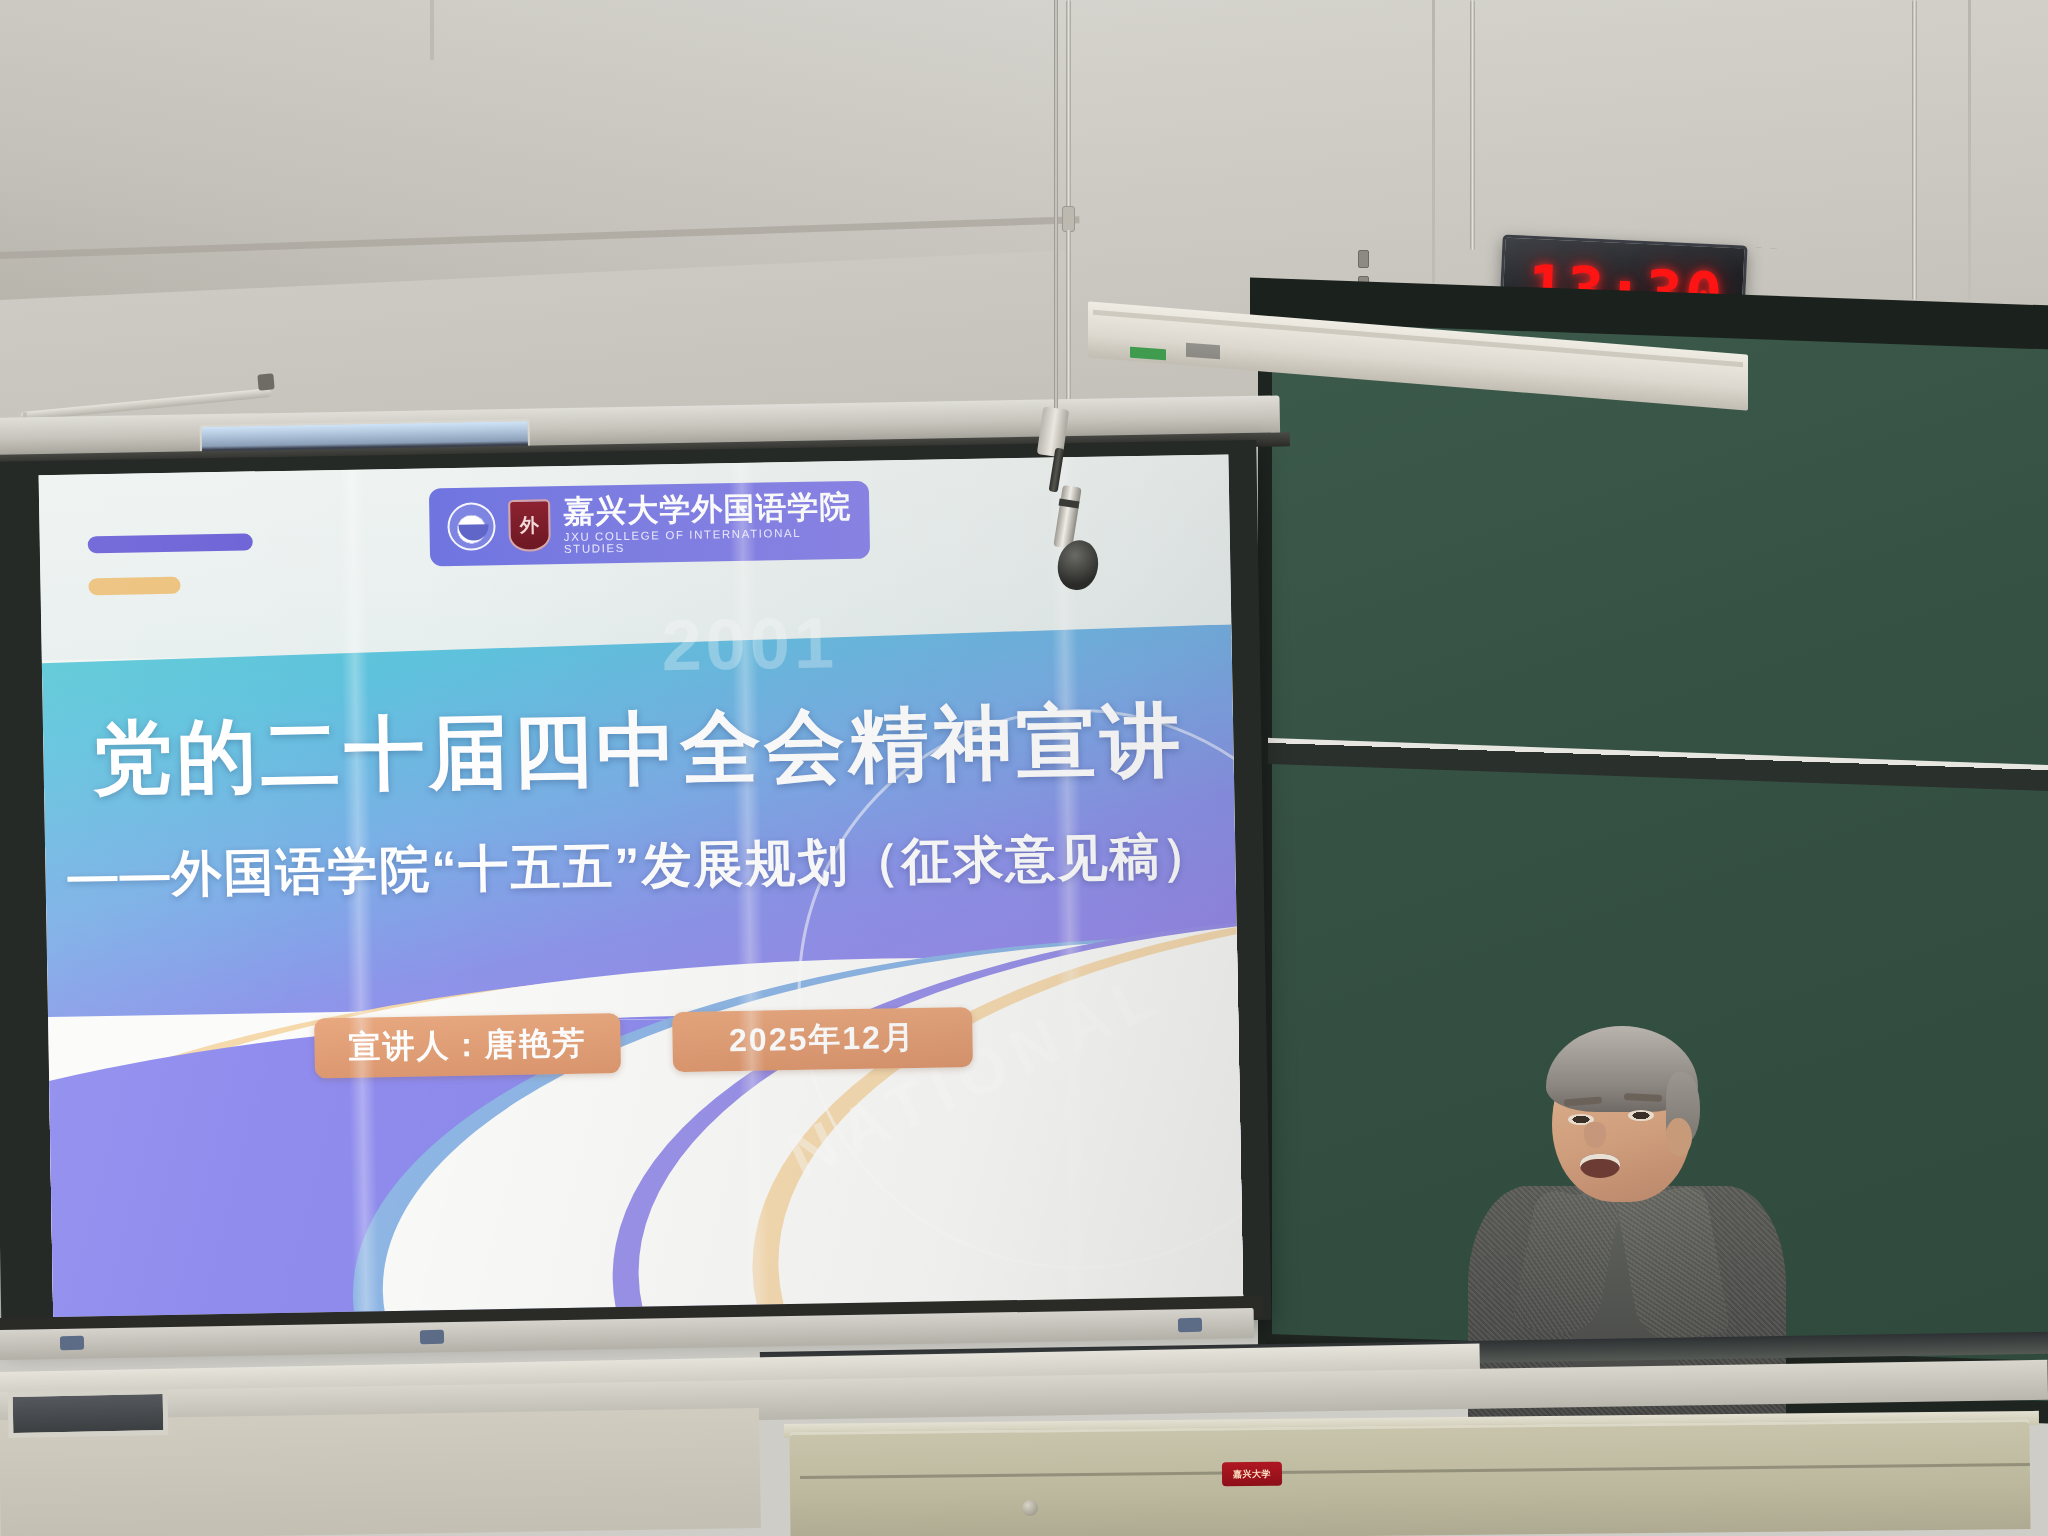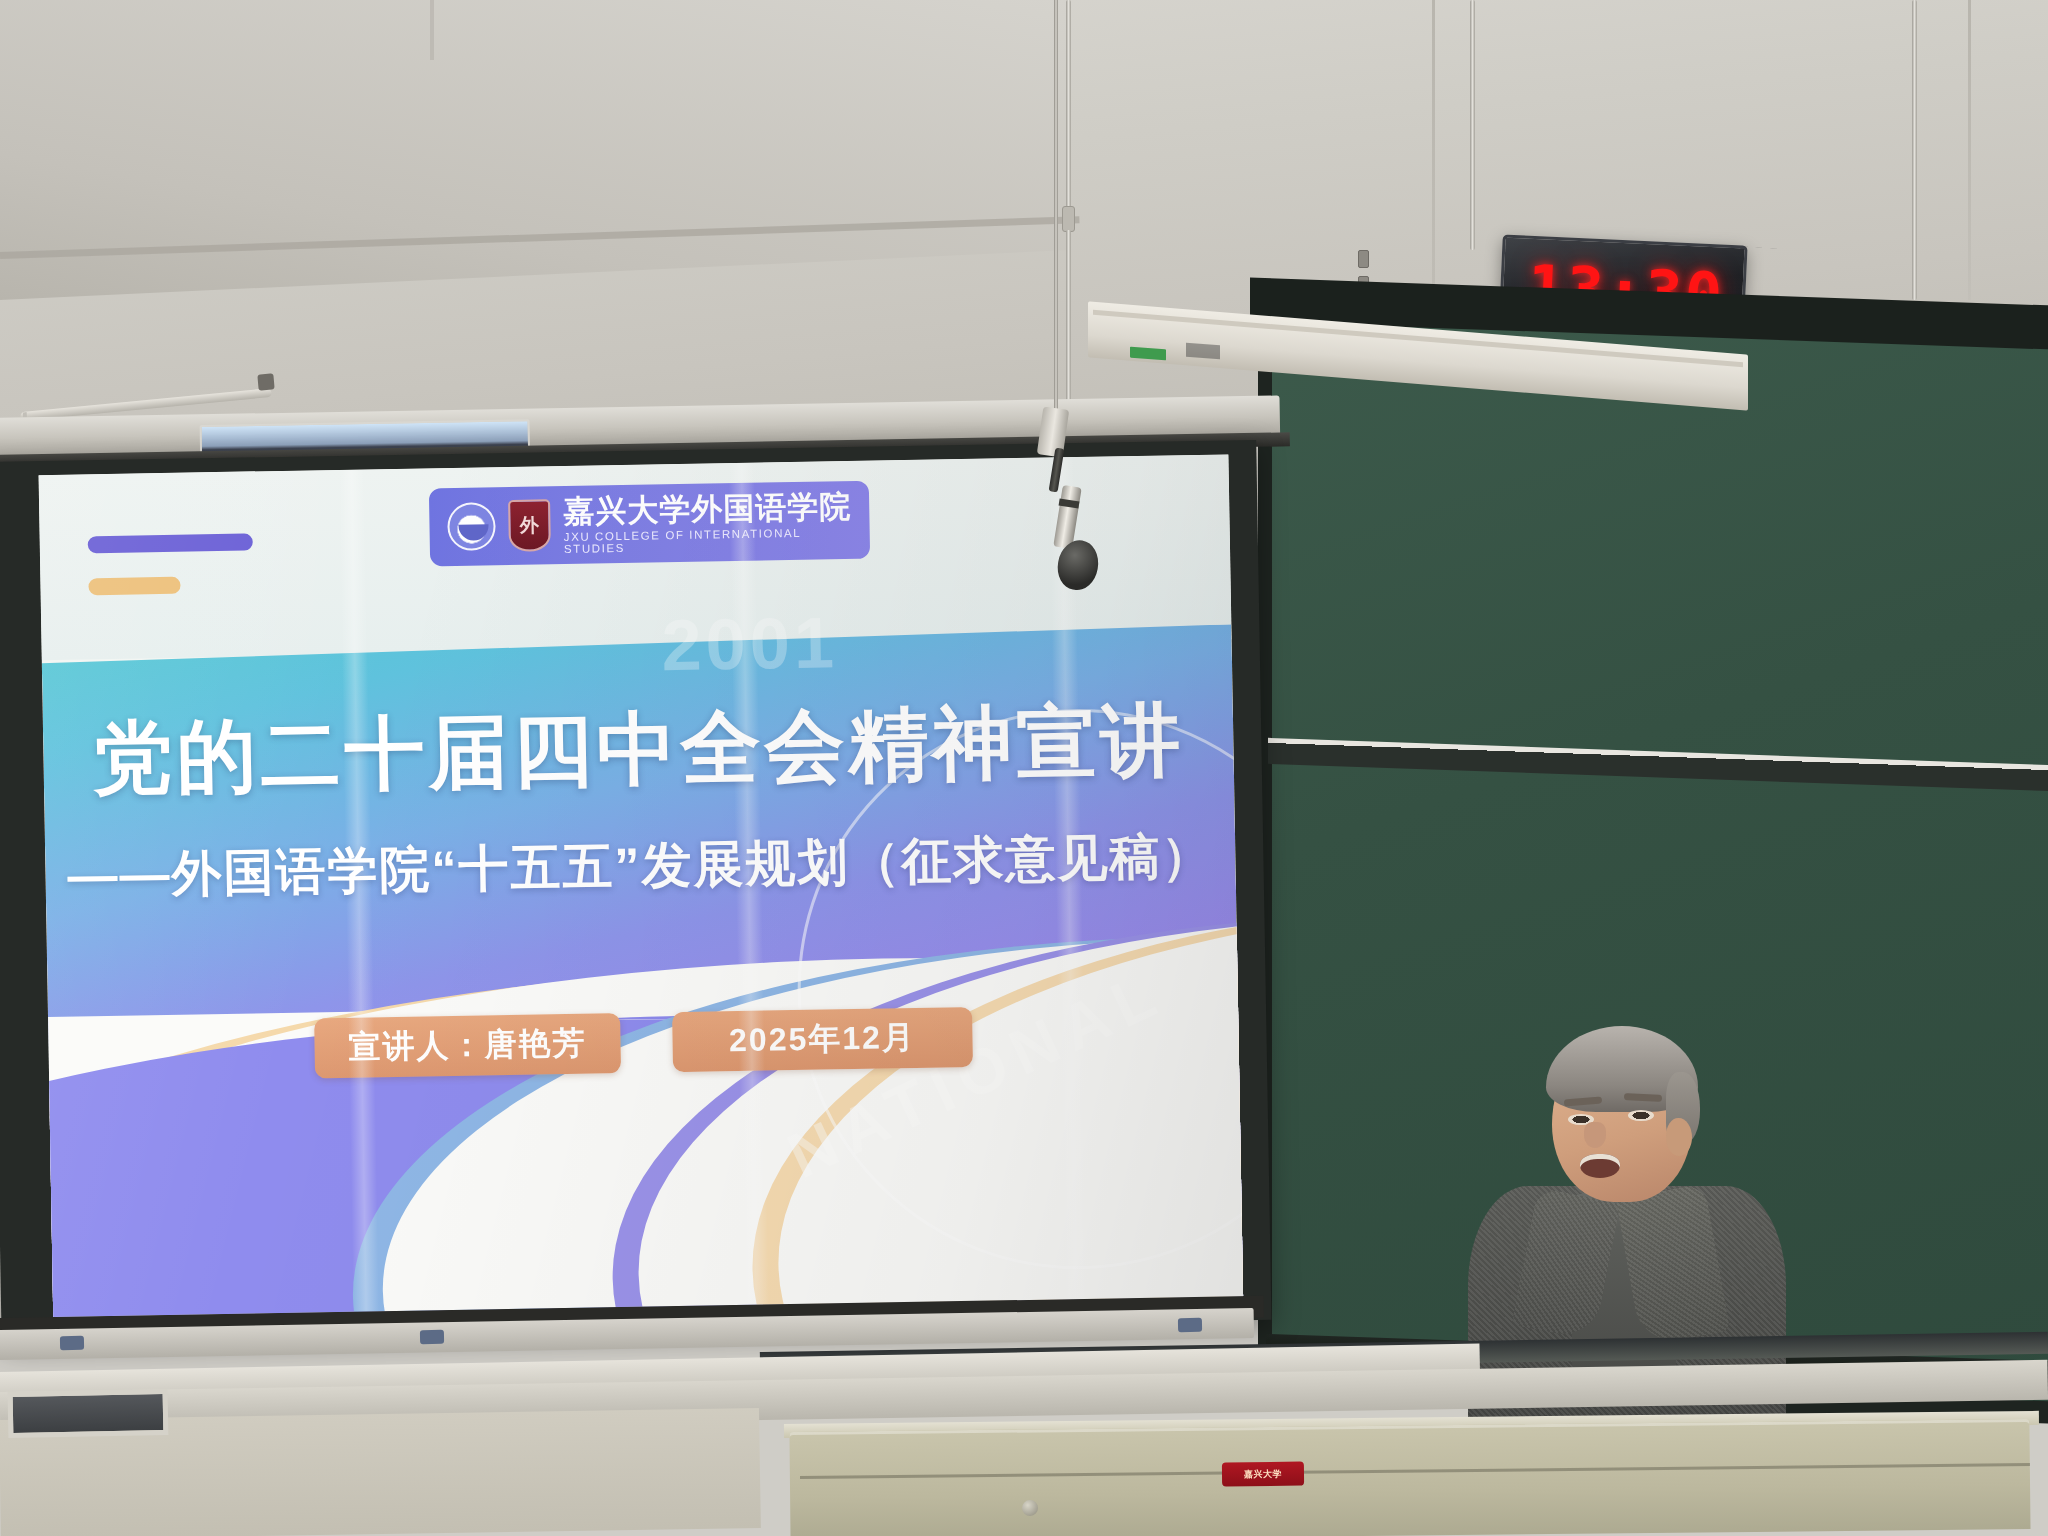--- a/index.html
+++ b/index.html
@@ -494,21 +494,21 @@
     position:absolute; left:800px; top:1476px; width:1230px; height:3px;
     background:rgba(90,88,74,.45);
     transform:rotate(-0.6deg); transform-origin:left center;
   }
   .lectern-lock{
     position:absolute; left:1022px; top:1500px; width:16px; height:16px;
     background:radial-gradient(circle at 36% 32%,#d8d5c8,#8e8b7c);
     border-radius:50%; transform:rotate(-0.6deg);
   }
   .lectern-badge{
-    position:absolute; left:1222px; top:1462px; width:82px; height:24px;
+    position:absolute; left:1222px; top:1462px; width:60px; height:24px;
     background:linear-gradient(to bottom,#b01722,#8d0f19);
     border-radius:4px; transform:rotate(-0.6deg);
     display:flex; align-items:center; justify-content:center;
     color:#ffe3c4; font-size:9px; font-weight:700; letter-spacing:.5px;
     overflow:hidden;
   }
   .side-cabinet{
     position:absolute; left:0px; top:1420px; width:760px; height:120px;
     background:linear-gradient(to bottom,#d0ccc0,#c3bfb2);
     transform:rotate(-0.9deg); transform-origin:left center;

